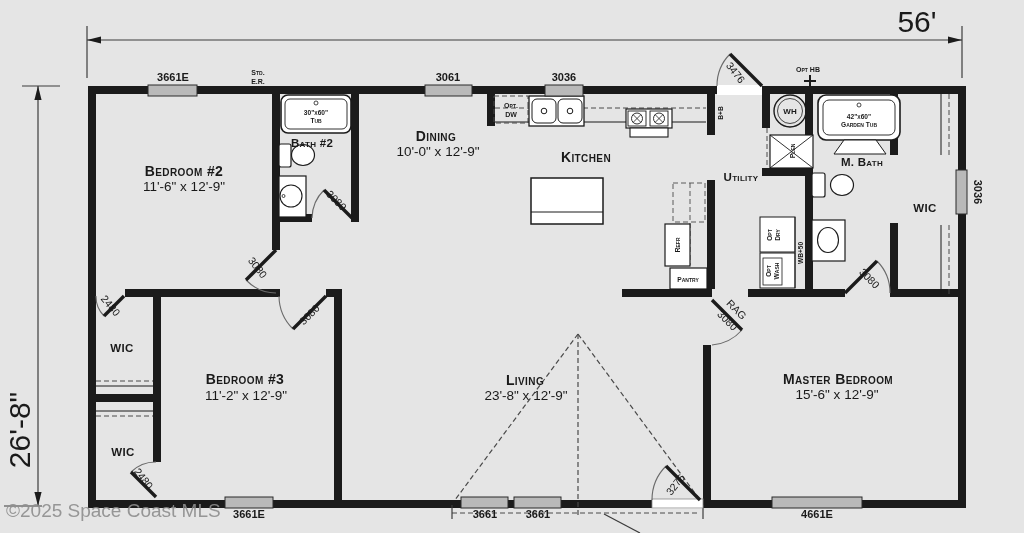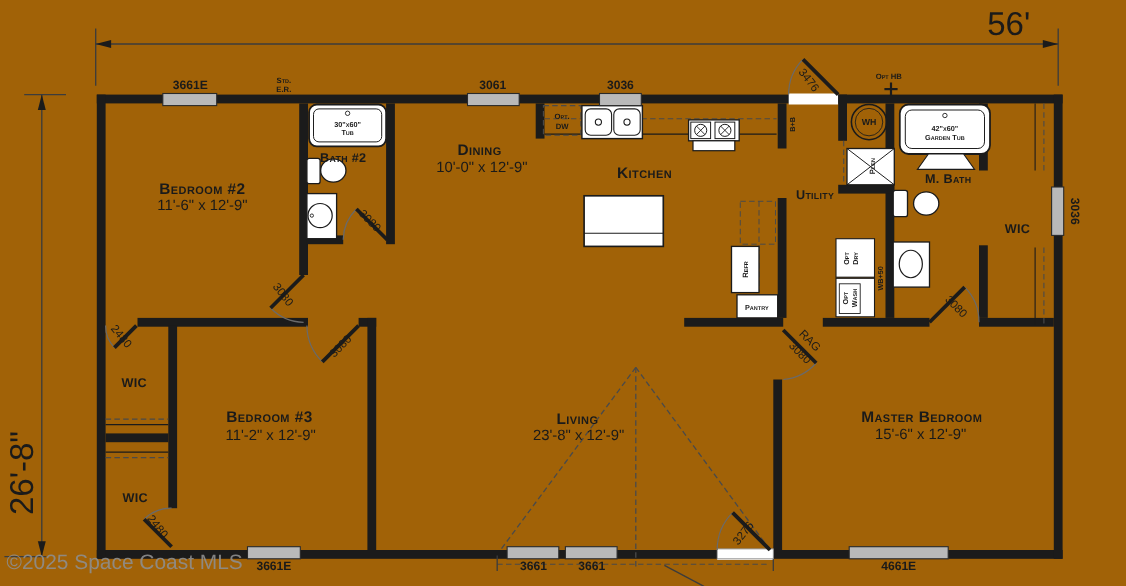--- a/index.html
+++ b/index.html
@@ -1,16 +1,16 @@
 <!DOCTYPE html>
 <html><head>
 <meta charset="utf-8">
 <style>
   html,body{margin:0;padding:0;background:#fff;}
-  .stage{width:1024px;height:533px;position:relative;background:#a16207;overflow:hidden;}
+  .stage{width:1024px;height:533px;position:relative;background:#e5e5e5;overflow:hidden;}
   svg{font-family:"Liberation Sans", sans-serif;}
   .wall{fill:#1b1b1b;}
   .fix{fill:#ffffff;stroke:#1b1b1b;}
   .thin{fill:none;stroke:#1b1b1b;}
   .dash{fill:none;stroke:#4a4a4a;stroke-dasharray:5 3;}
   .arc{fill:none;stroke:#6a6a6a;stroke-width:1.1;}
   .leaf{stroke:#1b1b1b;stroke-width:3.4;}
   .dimline{stroke:#3c3c3c;stroke-width:1.2;}
   .arrow{fill:#1b1b1b;}
   text{fill:#1a1a1a;}

